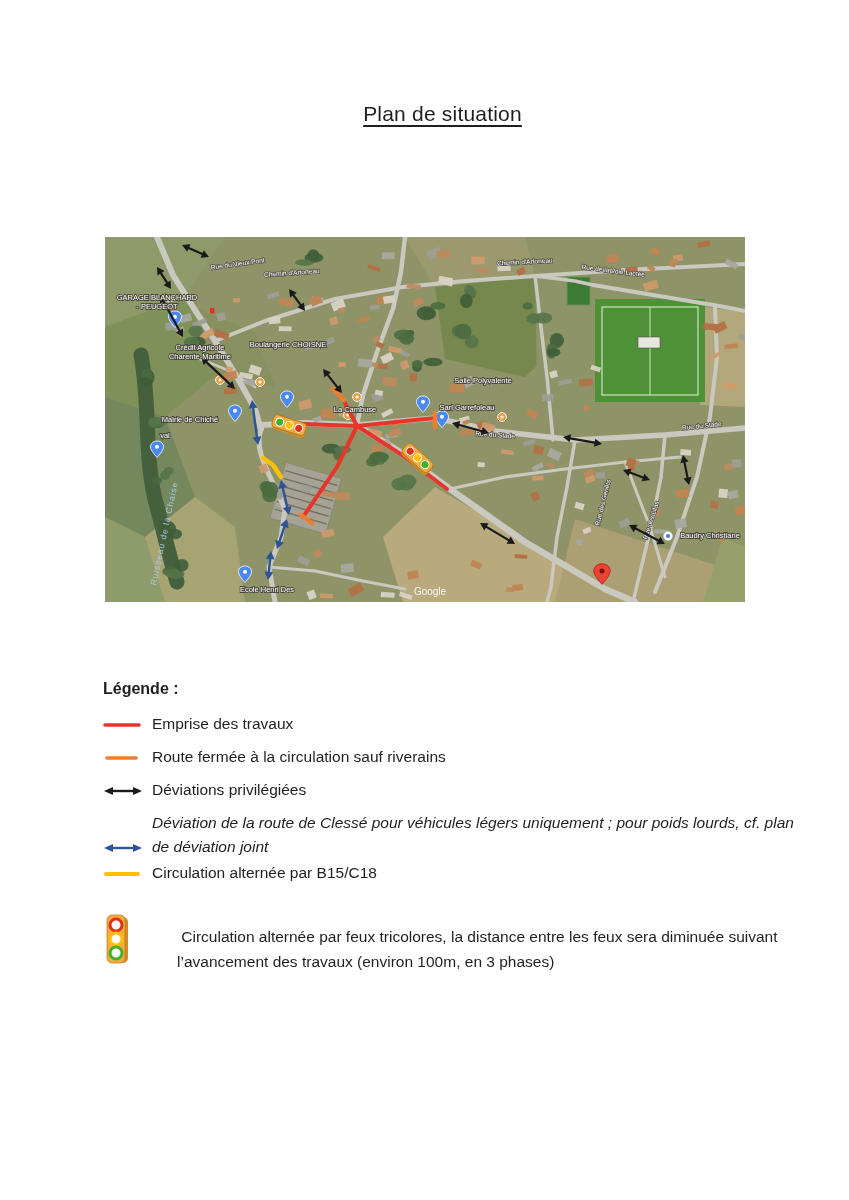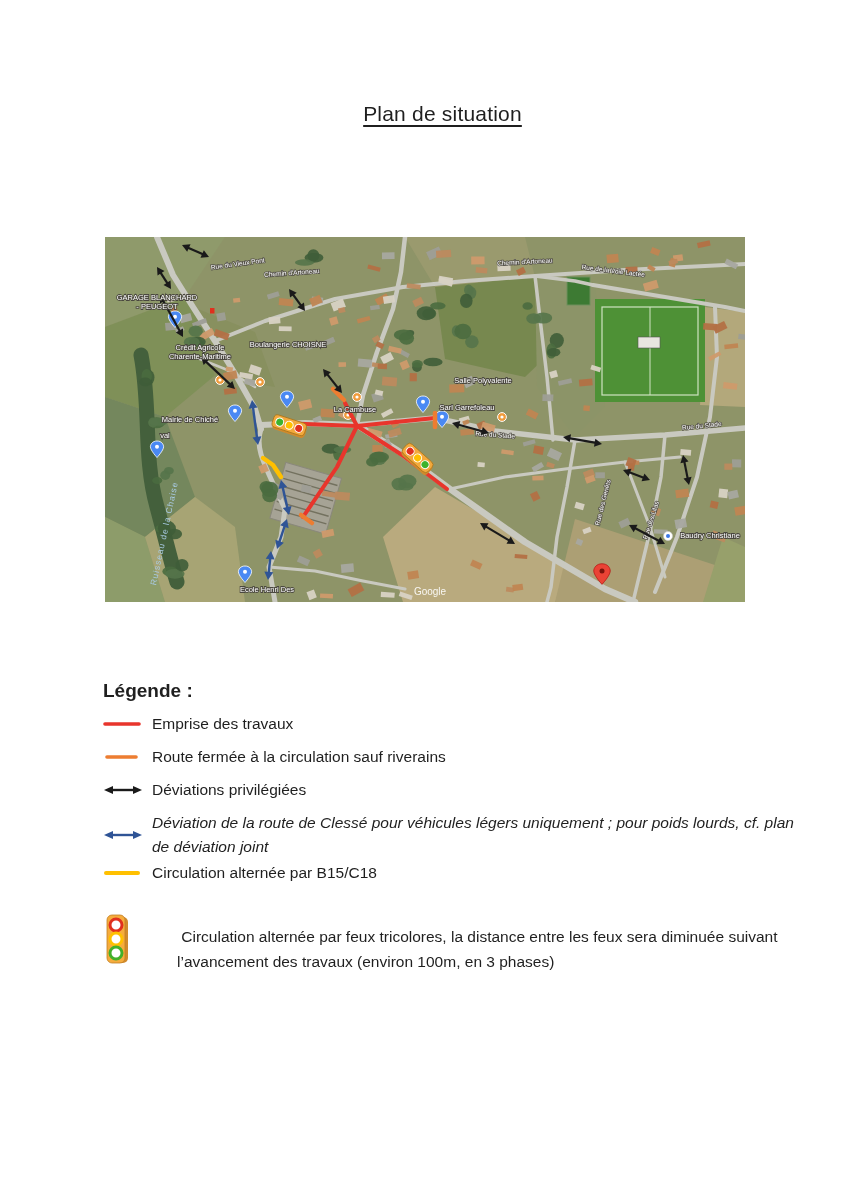--- a/index.html
+++ b/index.html
@@ -4,22 +4,22 @@
 <style>
   html,body{margin:0;padding:0;}
   body{
     width:849px;height:1200px;background:#ffffff;position:relative;overflow:hidden;
     font-family:"Liberation Sans","DejaVu Sans",sans-serif;color:#1f1f1f;
   }
   .title{position:absolute;top:102px;left:0;width:100%;text-align:center;font-size:21px;letter-spacing:.2px;padding-left:18px;}
   .title span{text-decoration:underline;text-underline-offset:4px;}
   #map-wrap{position:absolute;left:105px;top:237px;width:640px;height:365px;background:#8e9468;}
   #map-svg{display:block;}
-  .legend-heading{position:absolute;left:103px;top:680px;font-size:19px;font-weight:bold;}
-  .lrow{position:absolute;left:103px;display:flex;align-items:center;}
+  .legend-heading{position:absolute;left:103px;top:680px;font-size:16px;font-weight:bold;}
+  .lrow{position:absolute;left:103px;display:flex;align-items:flex-end;}
   .lswatch{flex:0 0 40px;width:40px;height:22px;margin-right:9px;display:flex;align-items:center;justify-content:flex-start;}
   .ltext{font-size:15.5px;line-height:1.55;}
   #row4 .ltext{width:655px;font-style:italic;}
   #row6-text{position:absolute;left:131px;top:925px;width:618px;font-size:15.5px;line-height:1.6;white-space:pre-wrap;margin-left:46px;}
   #row6-icon{position:absolute;left:104px;top:914px;}
 </style>
 </head>
 <body>
 
 <div class="title"><span>Plan de situation</span></div>

